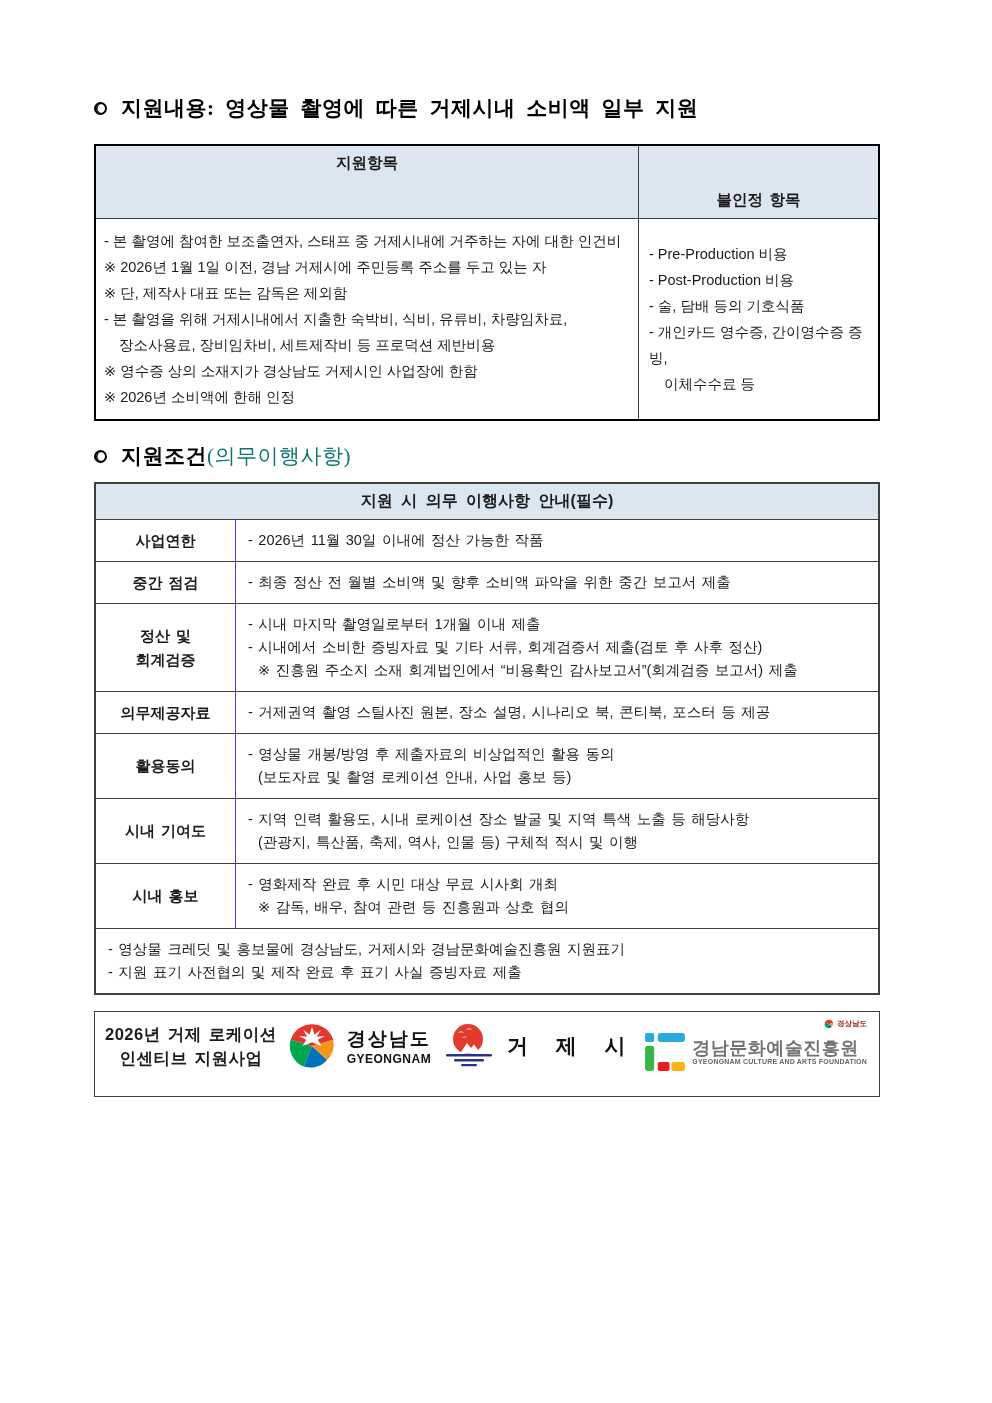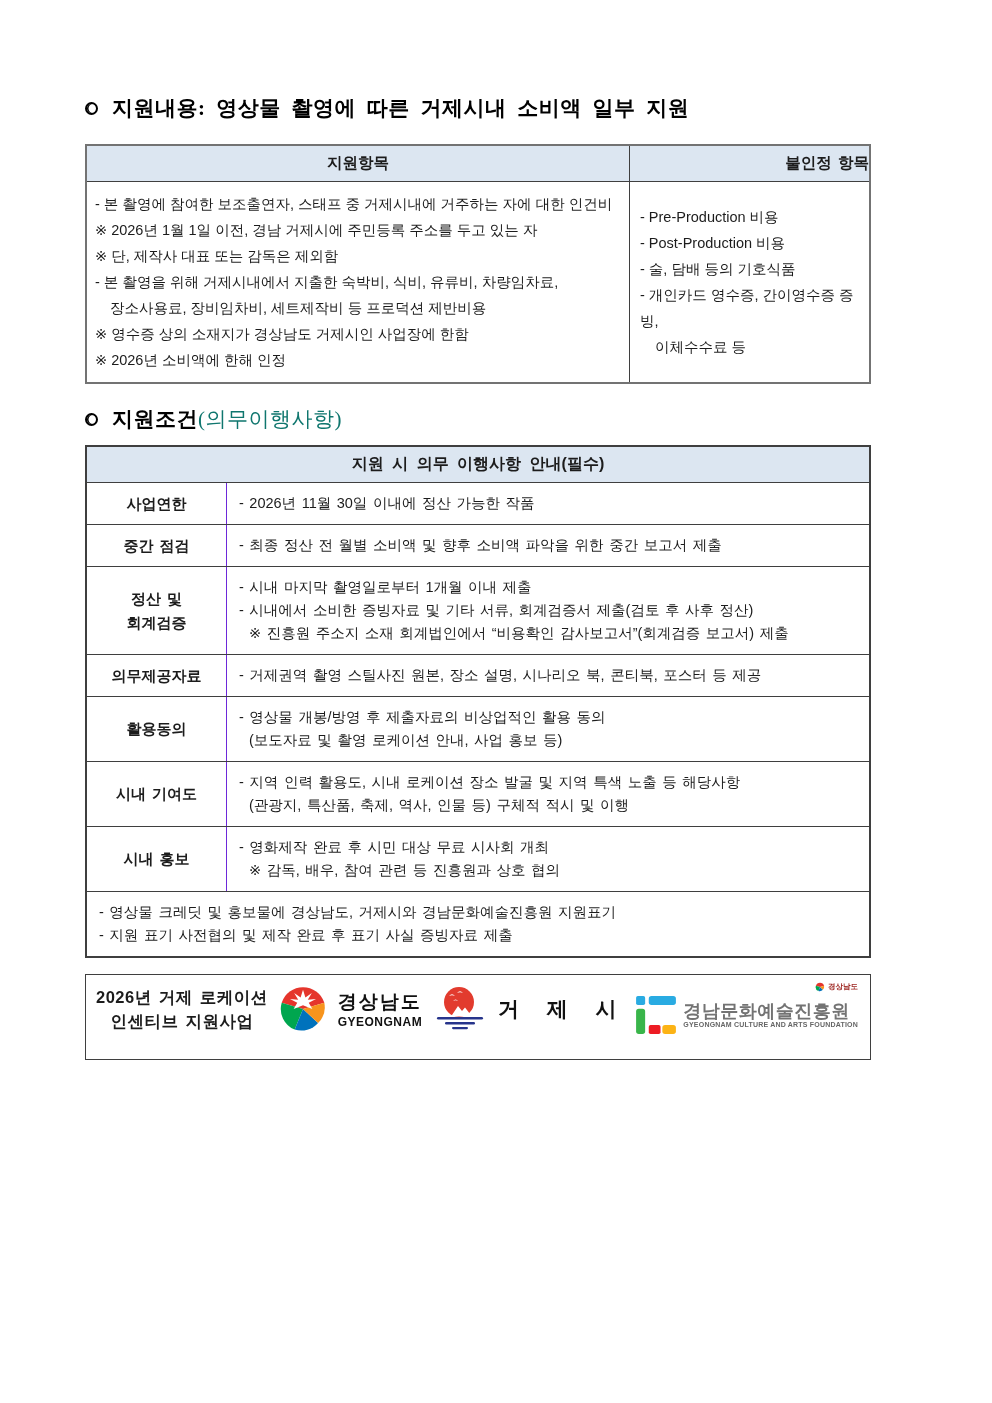--- a/index.html
+++ b/index.html
@@ -2,42 +2,42 @@
 <html lang="ko"><head>
 <meta charset="utf-8">
 <style>
   * { margin:0; padding:0; box-sizing:border-box; }
   html,body { background:#ffffff; }
   body {
     width:992px; height:1403px; position:relative;
     font-family:"Liberation Sans","DejaVu Sans",sans-serif;
     color:#1c1c1c;
   }
-  .page { position:absolute; left:85px; top:94px; width:786px; }
+  .page { position:absolute; left:94px; top:94px; width:786px; }
 
   
   .heading {
     display:flex; align-items:center;
     font-family:"Liberation Serif","DejaVu Serif",serif;
     font-size:21px; font-weight:600; color:#000;
     letter-spacing:0.5px; word-spacing:5px;
   }
   .bullet {
     width:13px; height:13px; flex:none;
     border:2.5px solid #000; border-radius:50%;
     margin-right:14px; background:#fff;
     box-shadow:inset 1.5px 0 0 #000;
   }
   .heading .blue { color:#0f766e; font-weight:400; }
 
   
-  .tbl1 { border:2px solid #737373; margin-top:22px; }
+  .tbl1 { border:2px solid #000000; margin-top:22px; }
   .t1-header { display:flex; background:#dce6f1; border-bottom:1.5px solid #3f3f3f; }
   .t1-h-left { width:543px; border-right:1px solid #3f3f3f; text-align:center; padding:7px 0; font-weight:700; font-size:15.5px; }
-  .t1-h-right { flex:1; text-align:right; padding:7px 0; font-weight:700; font-size:15.5px; word-spacing:2px; }
+  .t1-h-right { flex:1; text-align:center; padding:7px 0; font-weight:700; font-size:15.5px; word-spacing:2px;margin-top:37px; }
   .t1-body { display:flex; }
   .t1-left { width:543px; border-right:1px solid #3f3f3f; padding:9px 4px 9px 8px; line-height:26px; font-size:14.5px; }
   .t1-right { flex:1; display:flex; flex-direction:column; justify-content:center; padding:9px 4px 9px 10px; line-height:26px; font-size:14.5px; }
   .indent { padding-left:15px; }
 
   
   .tbl2 { border:2px solid #3f3f3f; margin-top:12px; }
   .t2-title { background:#dce6f1; text-align:center; font-weight:700; font-size:16px; padding:7px 0; word-spacing:4px; }
   .t2-row { display:flex; border-top:1px solid #3f3f3f; }
   .t2-label {

